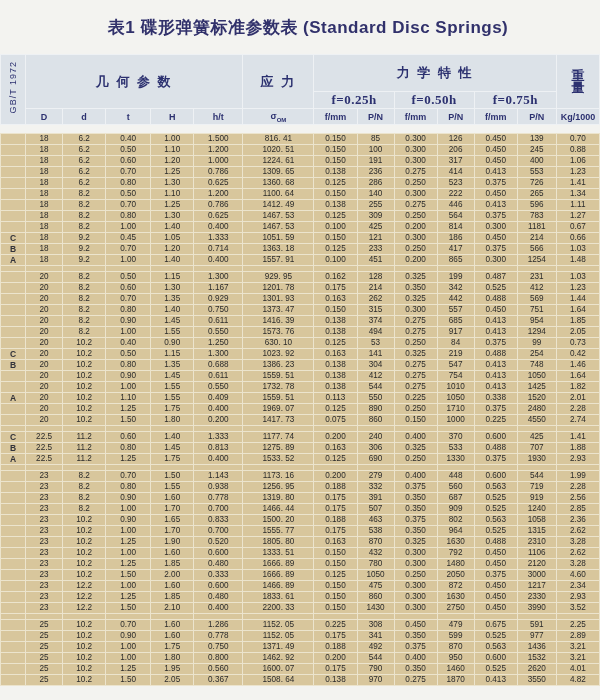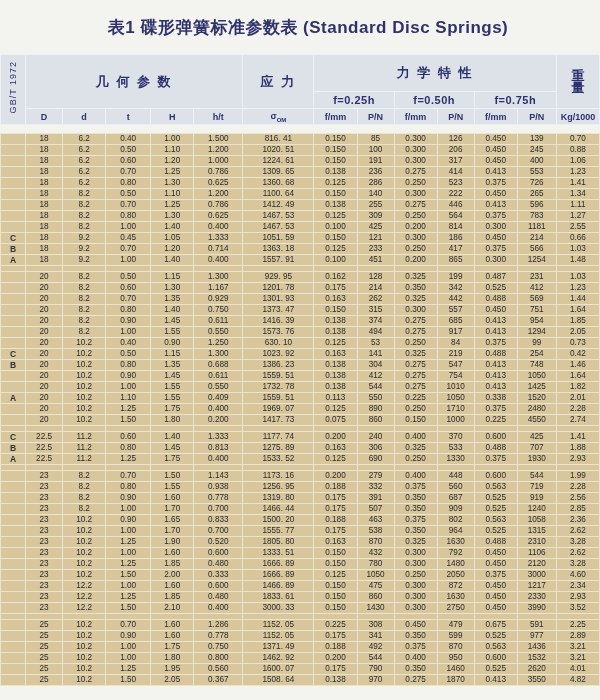--- a/index.html
+++ b/index.html
@@ -21,21 +21,21 @@
   .body-table{border-spacing:1px;background:#ece4cd;margin-top:8px;}
   col.c-mk{width:24px;} col.c-D{width:36px;} col.c-d{width:42px;}
   col.c-t{width:44px;} col.c-H{width:42px;} col.c-ht{width:48px;}
   col.c-sg{width:70px;} col.c-f{width:42px;} col.c-p{width:36px;}
   col.c-p2{width:36px;} col.c-p3{width:38px;} col.c-kg{width:42px;}
   .head-table th{
     background:#dce2e8;color:#2c3170;font-weight:bold;
     padding:0;vertical-align:middle;text-align:center;
   }
   .grp{font-size:13px;letter-spacing:2px;height:36px;}
-  .sub-f{font-size:11px;height:16px;font-weight:normal;letter-spacing:0.5px;}
+  .sub-f{font-size:13px;height:16px;font-weight:normal;letter-spacing:0.5px;font-family:Liberation Serif, serif;}
   .colname{font-size:9px;height:15px;font-weight:normal;}
   .sigma-sub{font-size:6px;vertical-align:sub;}
   .gbt{
     font-size:9px;font-weight:normal;letter-spacing:1px;
     writing-mode:vertical-rl;transform:rotate(180deg);
     white-space:nowrap;
   }
   .weight{line-height:12px;font-size:13px;letter-spacing:0;}
   .body-table td{
     background:#d8c69c;color:#2b2b2b;
@@ -256,21 +256,21 @@
         <td>1.00</td>
         <td>1.40</td>
         <td>0.400</td>
         <td>1467. 53</td>
         <td>0.100</td>
         <td>425</td>
         <td>0.200</td>
         <td>814</td>
         <td>0.300</td>
         <td>1181</td>
-        <td>2.55</td>
+        <td>0.67</td>
       </tr>
       <tr>
         <td class="marker">C</td>
         <td>18</td>
         <td>9.2</td>
         <td>0.45</td>
         <td>1.05</td>
         <td>1.333</td>
         <td>1051. 59</td>
         <td>0.150</td>
@@ -825,21 +825,21 @@
         <td>2330</td>
         <td>2.93</td>
       </tr>
       <tr>
         <td class="marker"></td>
         <td>23</td>
         <td>12.2</td>
         <td>1.50</td>
         <td>2.10</td>
         <td>0.400</td>
-        <td>3000. 33</td>
+        <td>2200. 33</td>
         <td>0.150</td>
         <td>1430</td>
         <td>0.300</td>
         <td>2750</td>
         <td>0.450</td>
         <td>3990</td>
         <td>3.52</td>
       </tr>
       <tr class="gap">
         <td></td>

